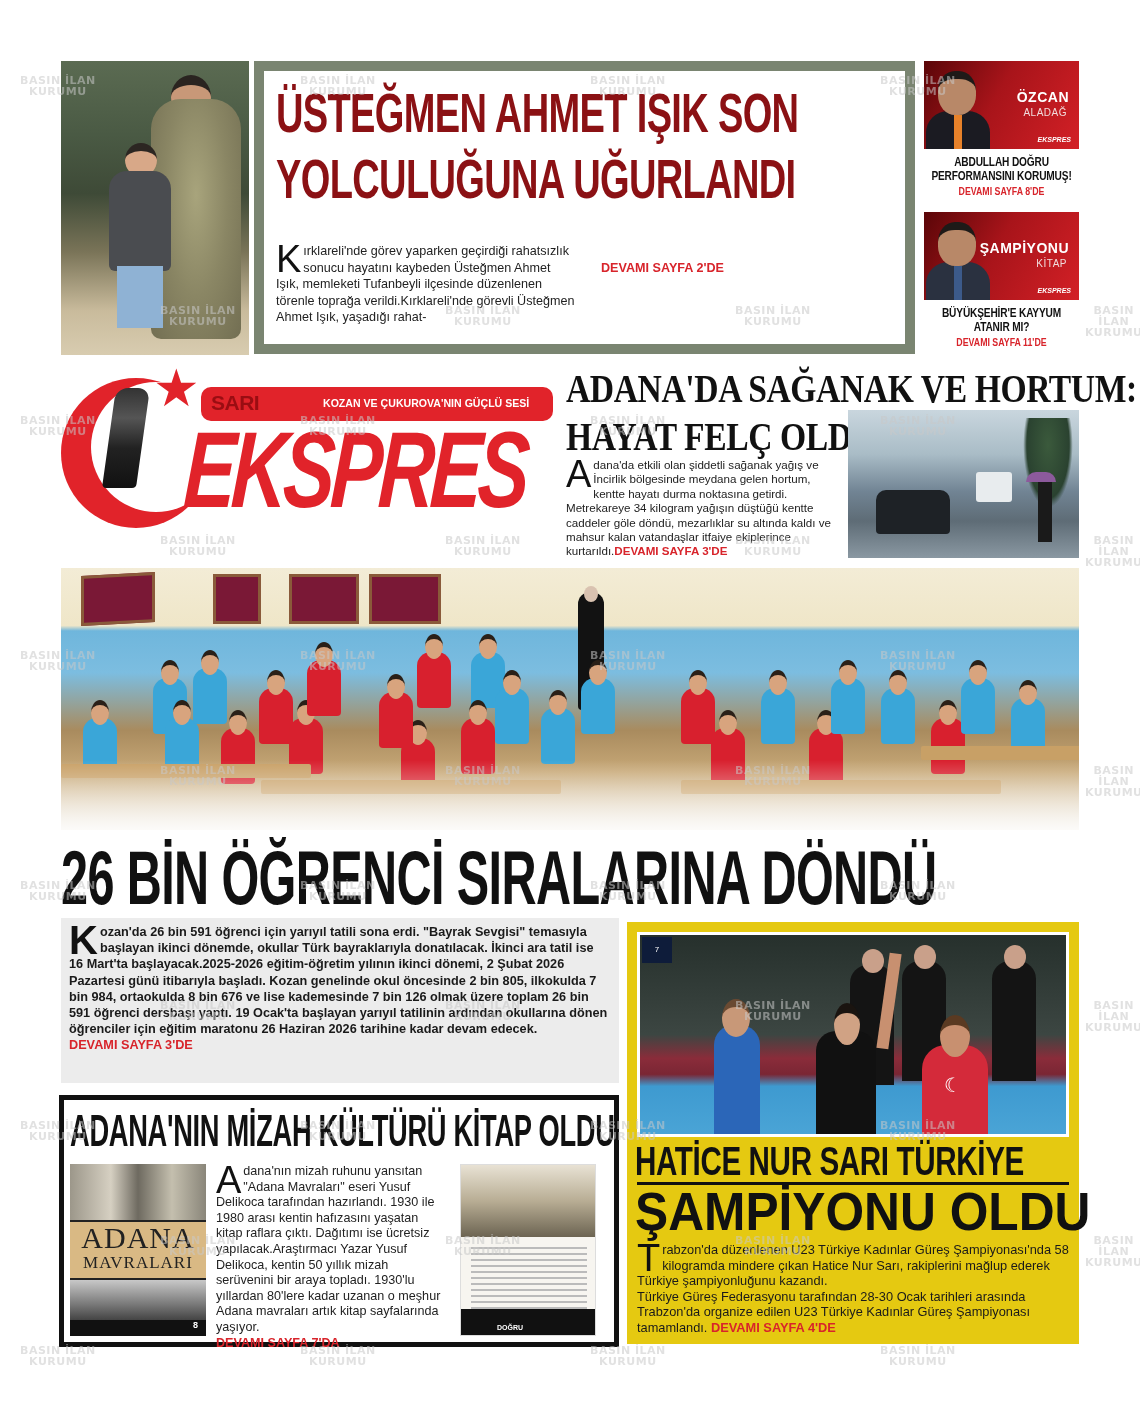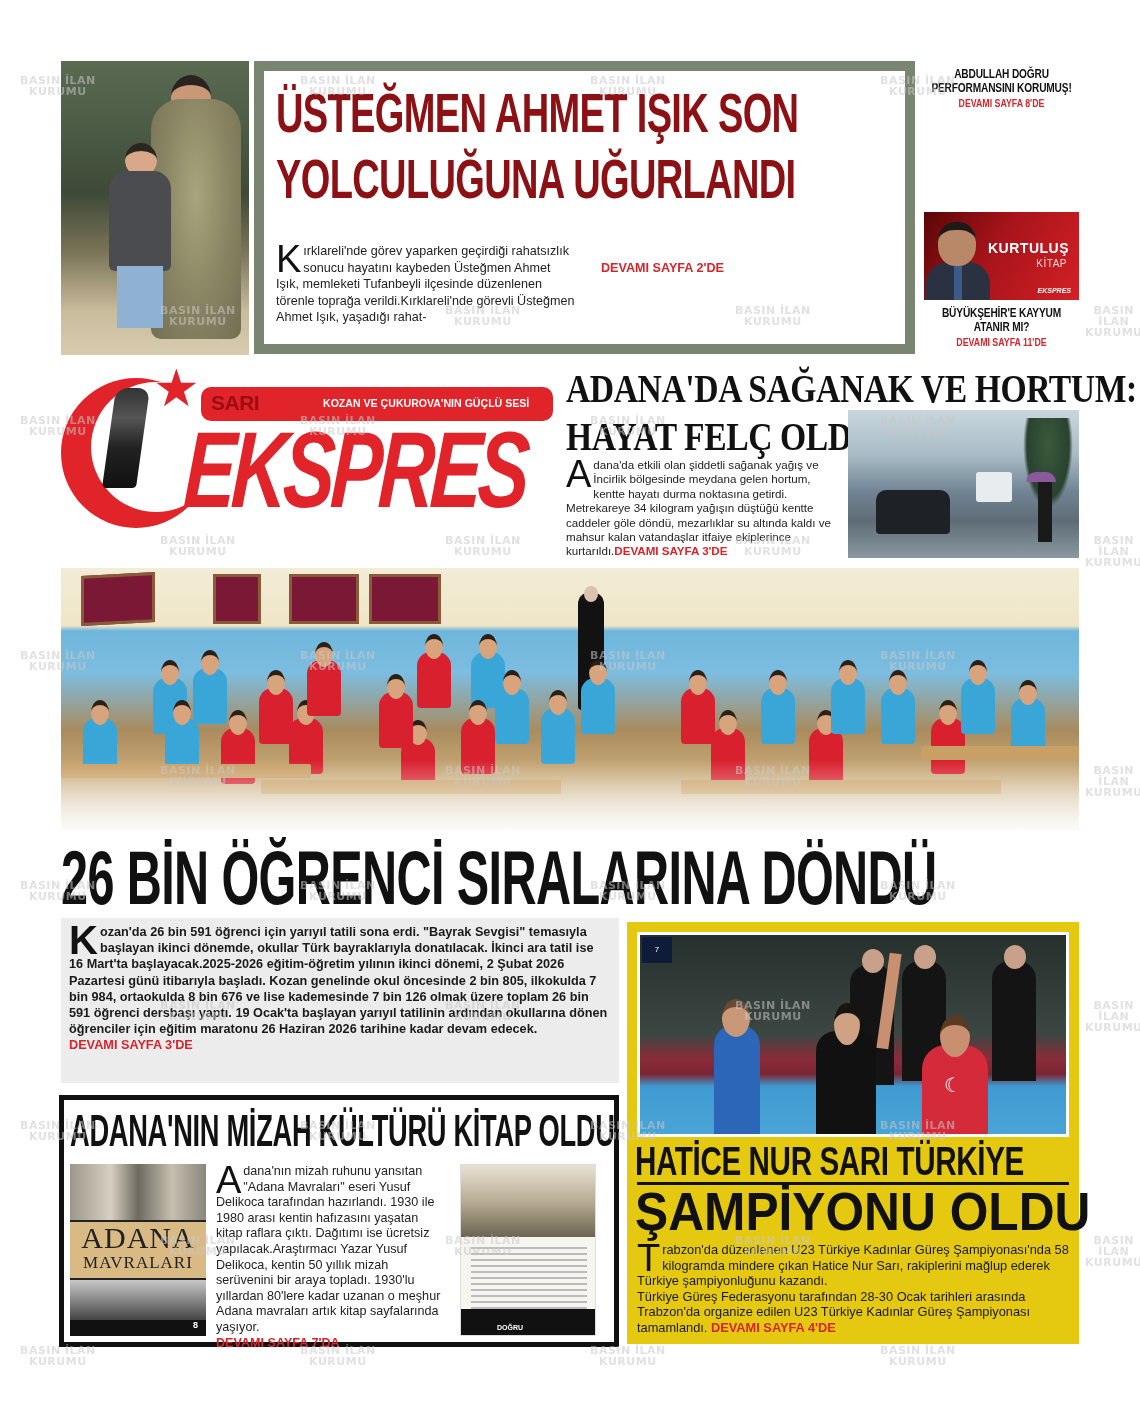--- a/index.html
+++ b/index.html
@@ -154,30 +154,38 @@
       <span class="dropcap">K</span><span>ırklareli'nde görev yaparken geçirdiği rahatsızlık sonucu hayatını kaybeden Üsteğmen Ahmet Işık, memleketi Tufanbeyli ilçesinde düzenlenen törenle toprağa verildi.Kırklareli'nde görevli Üsteğmen Ahmet Işık, yaşadığı rahat-</span>
     </div>
     <div class="col">
       <br>
       <span class="devami">DEVAMI SAYFA 2'DE</span>
     </div>
   </div>
 </div>
 
 <div class="abs col-card" style="top:61px">
+  <div class="col-photo">
+    <div class="suit"></div>
+      <div class="face"></div>
+      <div class="tie"></div>
+    <div class="name1">ÖZCAN</div>
+    <div class="name2">ALADAĞ</div>
+    <div class="brand">EKSPRES</div>
+  </div>
   <div class="col-headline">ABDULLAH DOĞRU PERFORMANSINI KORUMUŞ!</div>
   <div class="col-devami">DEVAMI SAYFA 8'DE</div>
 </div>
 
 <div class="abs col-card" style="top:212px">
   <div class="col-photo">
     <div class="suit" style="background:#2a3140"></div>
       <div class="face"></div>
       <div class="tie blue"></div>
-    <div class="name1">KURTULUŞ</div>
+    <div class="name1">ŞAMPİYONU</div>
     <div class="name2">KİTAP</div>
     <div class="brand">EKSPRES</div>
   </div>
   <div class="col-headline">BÜYÜKŞEHİR'E KAYYUM ATANIR MI?</div>
   <div class="col-devami">DEVAMI SAYFA 11'DE</div>
 </div>
 
 <div class="abs mast">
   <div class="crescent"></div>
   <div class="crescent-cut"></div>

